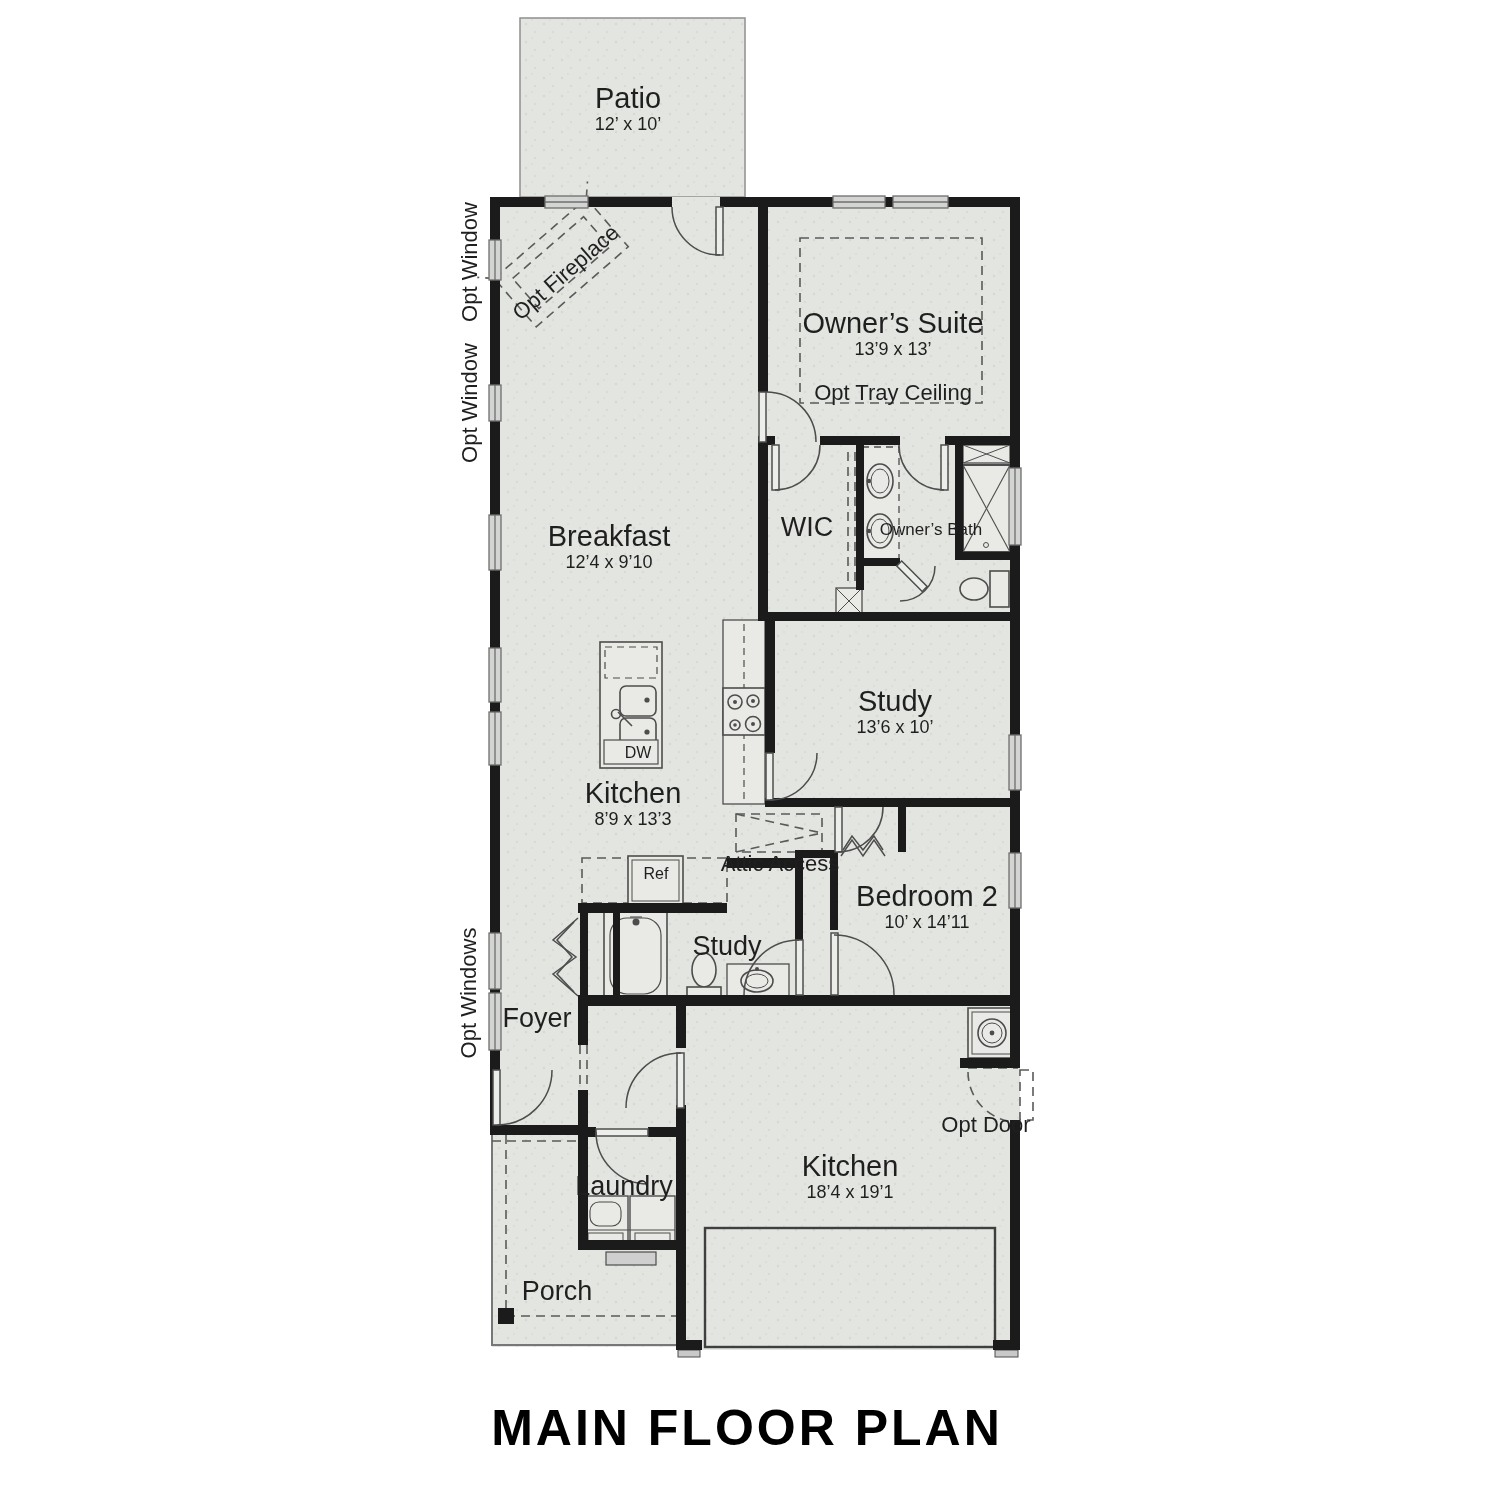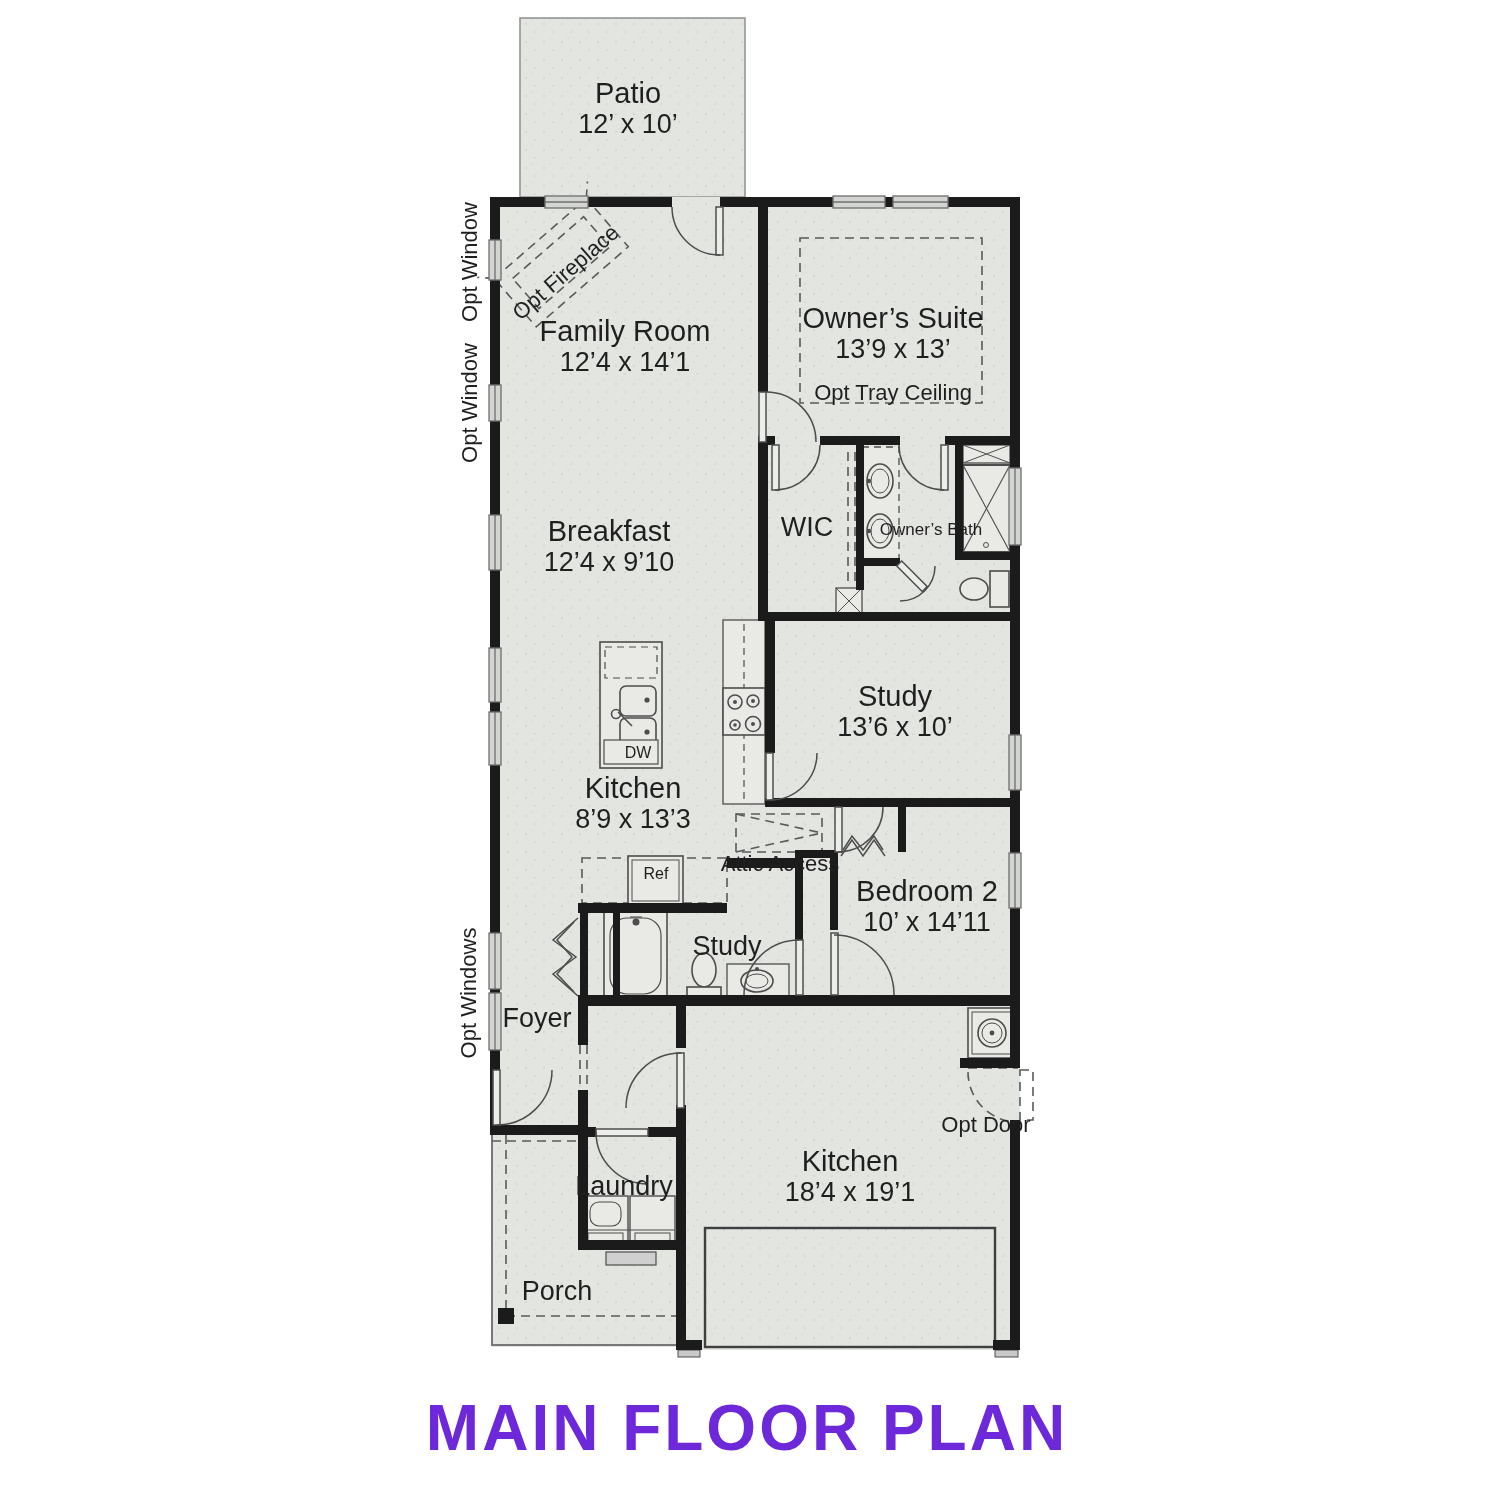--- a/index.html
+++ b/index.html
@@ -2,29 +2,29 @@
 <html><head>
 <meta charset="utf-8">
 <style>
   html,body{margin:0;padding:0;background:#ffffff;}
   .plan-canvas{position:relative;width:1500px;height:1500px;background:#ffffff;overflow:hidden;
     font-family:"Liberation Sans", sans-serif;color:#222;}
   .plan-svg{position:absolute;left:0;top:0;width:1500px;height:1500px;}
   .lbl{position:absolute;transform:translate(-50%,-50%);display:flex;flex-direction:column;
     align-items:center;text-align:center;line-height:1.12;color:#1f1f1f;white-space:nowrap;}
   .lbl .rname{font-size:29px;}
-  .lbl .rdims{font-size:27px;}
+  .lbl .rdims{font-size:18px;}
   .sm{font-size:27px;}
   .ann{font-size:22px;}
   .ann-sm{font-size:16px;}
   .wrap{white-space:normal;width:104px;font-size:17px;line-height:1.1;}
   .rot90{transform:translate(-50%,-50%) rotate(-90deg);}
   .rot40{transform:translate(-50%,-50%) rotate(-41deg);}
   .plan-title{position:absolute;left:747px;top:1428px;transform:translate(-50%,-50%);
-    font-size:64px;font-weight:800;letter-spacing:3px;color:#6d28d9;white-space:nowrap;text-align:center;}
+    font-size:50px;font-weight:800;letter-spacing:3px;color:#000000;white-space:nowrap;text-align:center;}
 </style>
 </head>
 <body>
 
 <div class="plan-canvas">
 
   <svg class="plan-svg" viewBox="0 0 1500 1500">
     <defs>
       <pattern id="speck" width="18" height="18" patternUnits="userSpaceOnUse">
         <rect width="18" height="18" fill="#e3e5e1"></rect>
@@ -326,24 +326,20 @@
         <polyline points="843,850 852,836 863,850 874,836 883,850"></polyline>
       </g>
     </g>
   </svg>
 
   <div class="lbl" style="left:628px;top:108px">
     <span class="rname">Patio</span>
     <span class="rdims">12’ x 10’</span>
   </div>
 
-  <div class="lbl" style="left:625px;top:346px">
-    <span class="rname">Family Room</span>
-    <span class="rdims">12’4 x 14’1</span>
-  </div>
 
   <div class="lbl" style="left:893px;top:333px">
     <span class="rname">Owner’s Suite</span>
     <span class="rdims">13’9 x 13’</span>
   </div>
 
   <div class="lbl ann" style="left:893px;top:393px">
     <span>Opt Tray Ceiling</span>
   </div>
 

